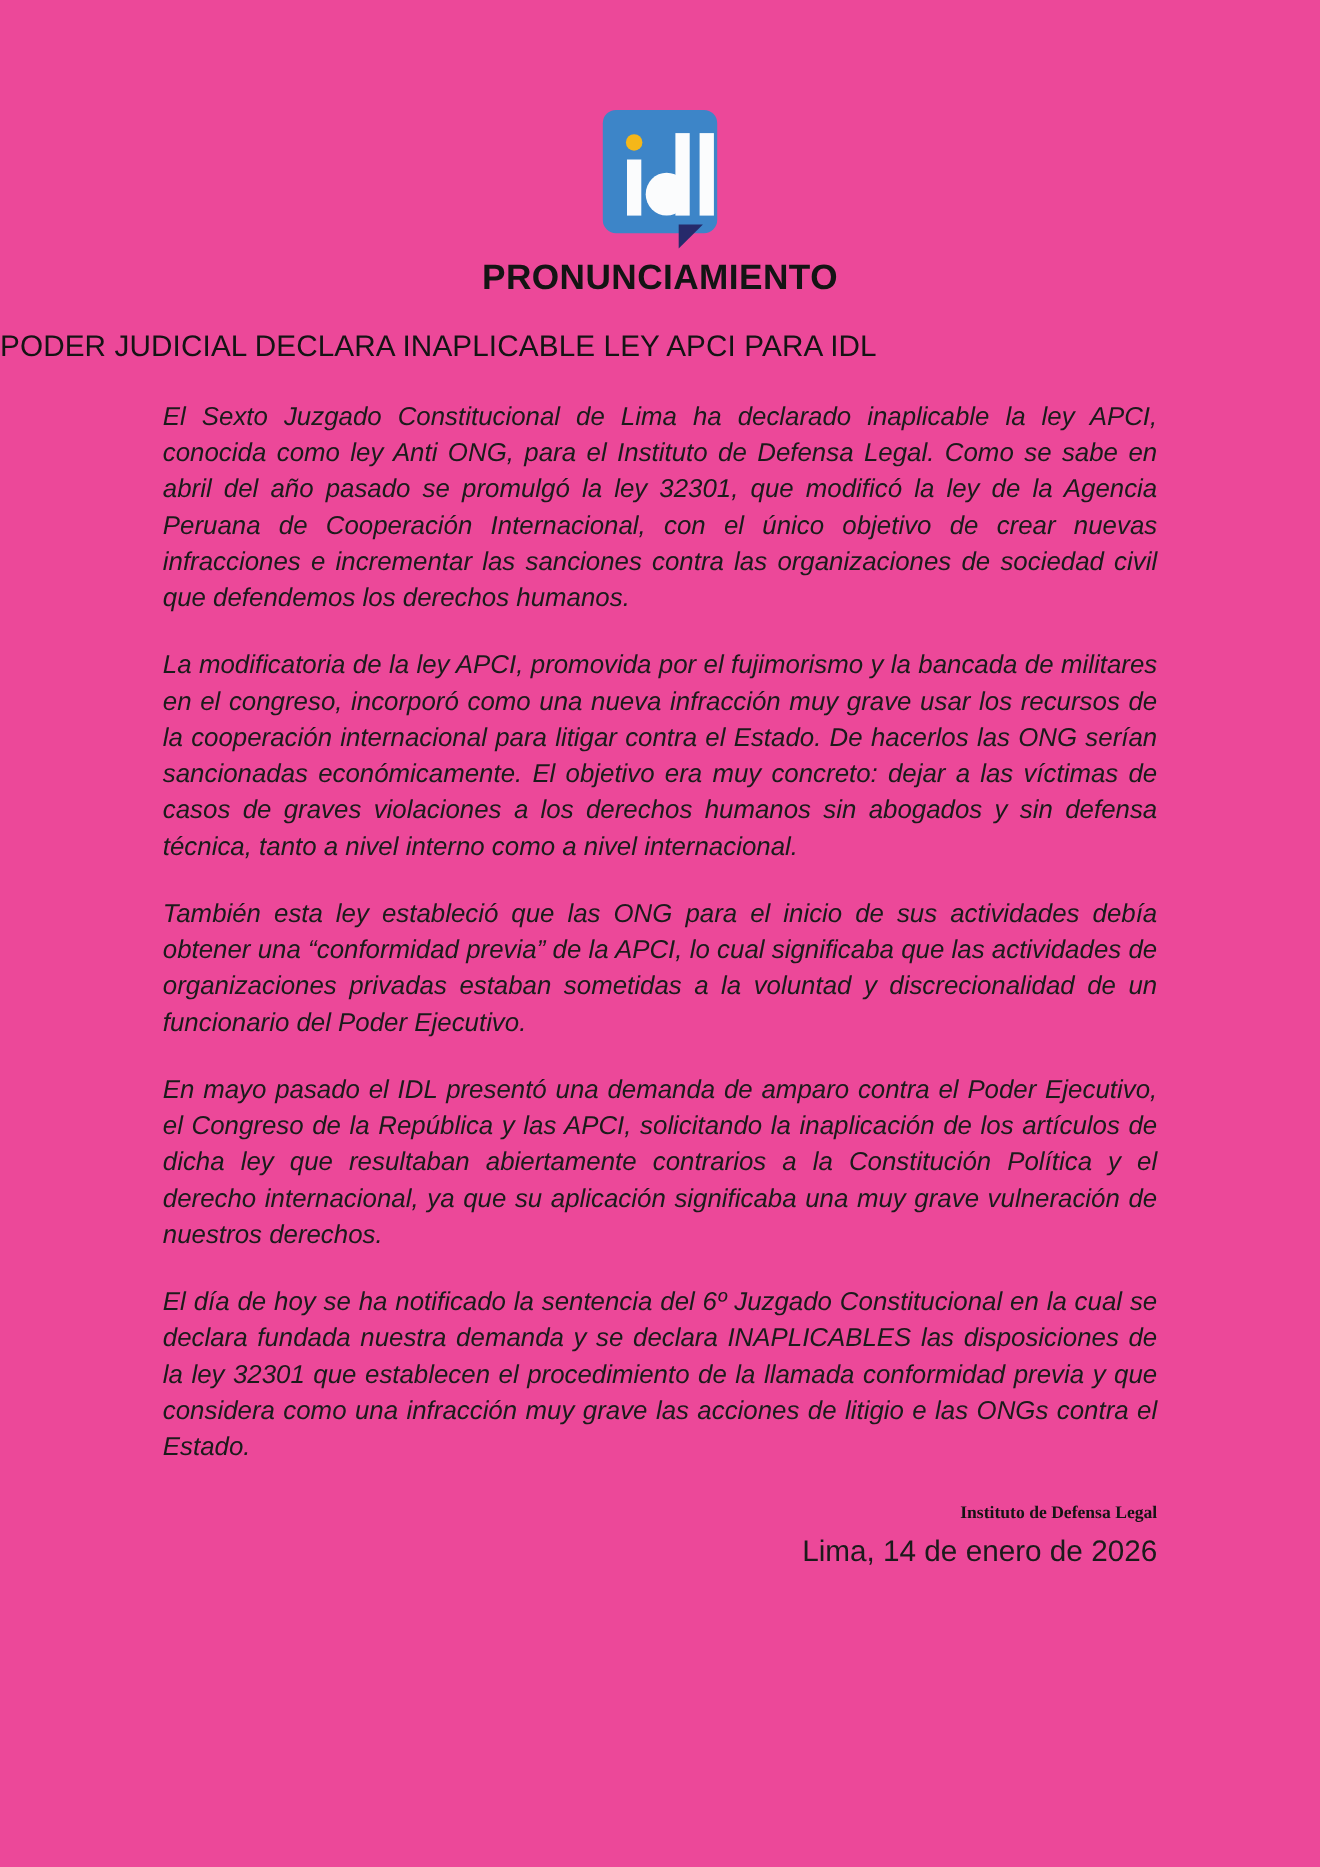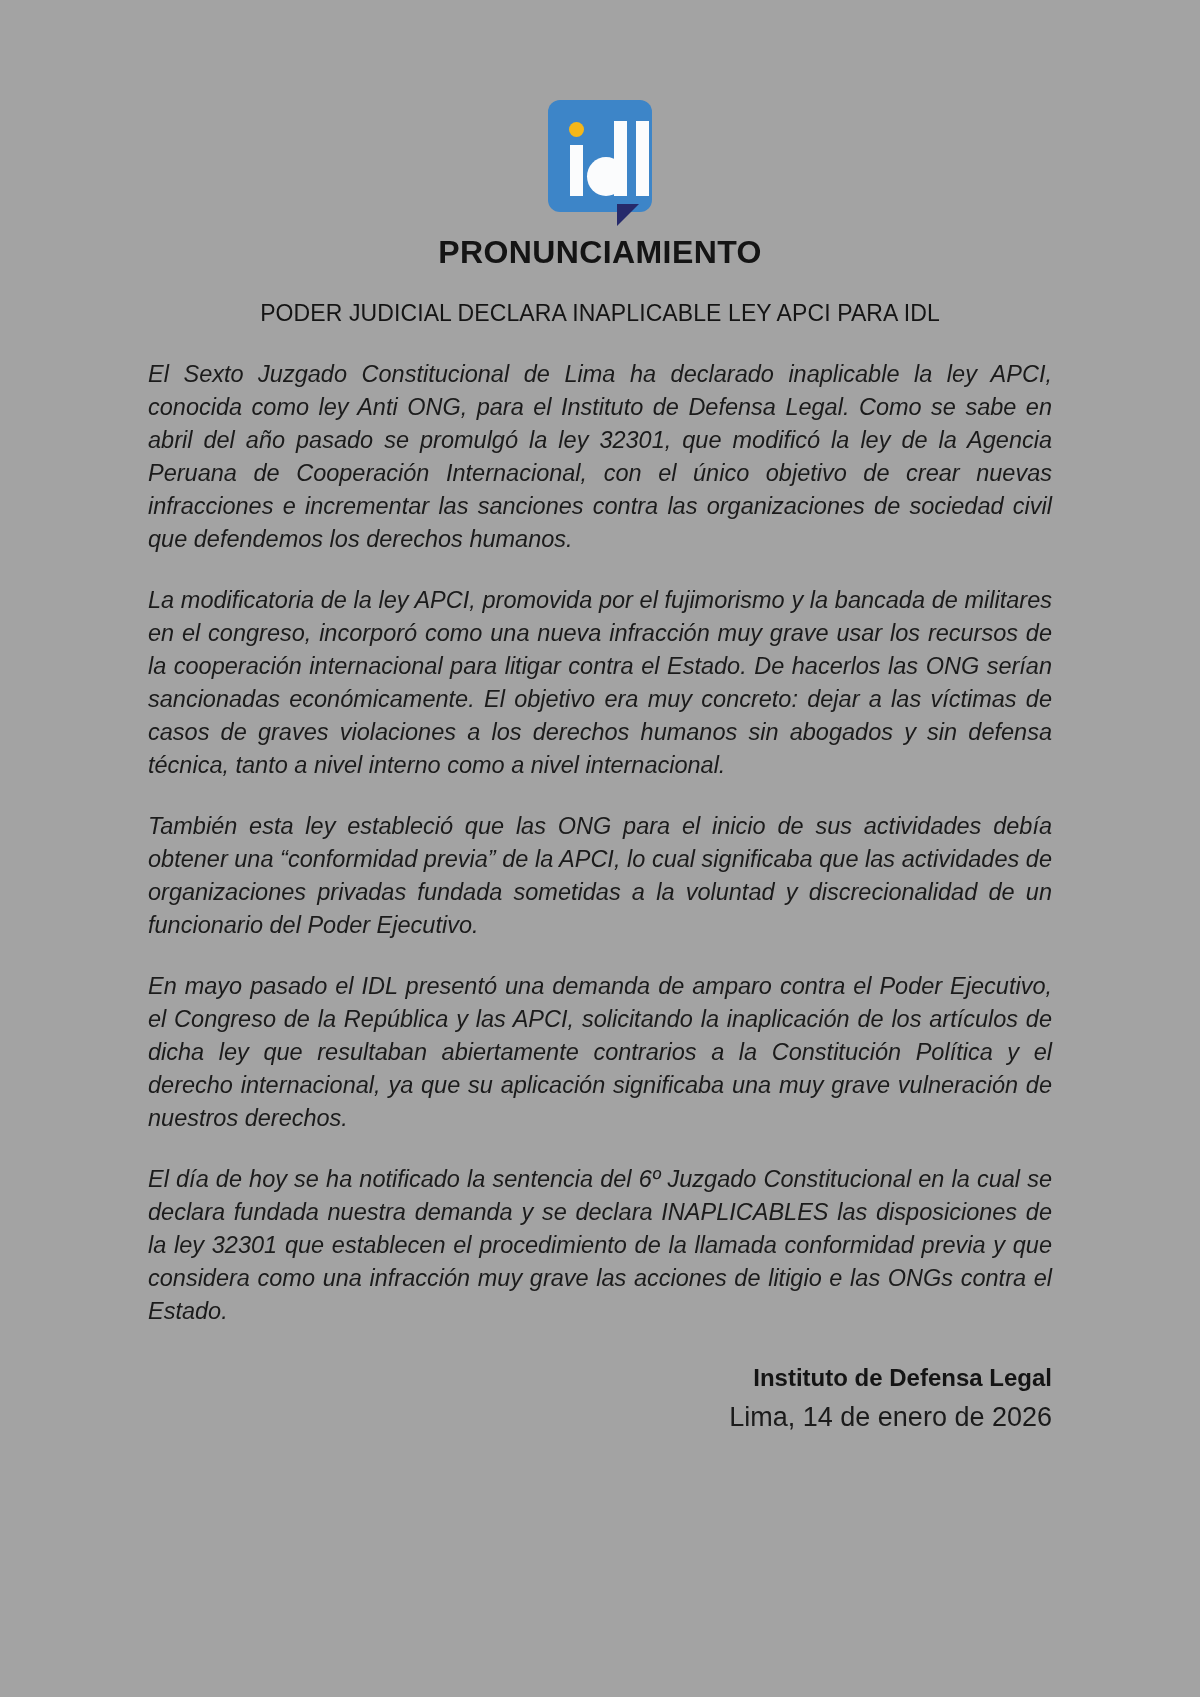--- a/index.html
+++ b/index.html
@@ -15,21 +15,21 @@
     color: #1b1b1b;
     overflow: hidden;
   }
 
   .page {
     width: 1200px;
     height: 1697px;
     box-sizing: border-box;
     padding: 0;
     position: relative;
-    background: #a3a3a3;
+    background: #ec4899;
   }
 
   
   .logo-wrap {
     width: 100%;
     display: flex;
     justify-content: center;
     padding-top: 100px;
     padding-bottom: 0;
   }
@@ -102,22 +102,21 @@
   
   .title {
     text-align: center;
     font-size: 32px;
     font-weight: bold;
     letter-spacing: 0.4px;
     margin: 22px 0 0 0;
     color: #141414;
   }
   .subtitle {
-    text-align: center;
-    font-size: 23px;
+    font-size: 27px;
     font-weight: normal;
     letter-spacing: 0.1px;
     margin: 29px 0 0 0;
     color: #141414;
   }
 
   
   .body-block {
     margin: 0 auto;
     width: 904px;
@@ -138,24 +137,25 @@
   }
 
   
   .signature {
     width: 904px;
     margin: 0 auto;
     text-align: right;
     padding-top: 34px;
   }
   .sig-org {
-    font-size: 24px;
+    font-size: 16px;
     font-weight: bold;
     color: #141414;
     line-height: 1.3;
+    font-family: Liberation Serif, serif;
   }
   .sig-date {
     font-size: 27px;
     font-weight: normal;
     color: #1b1b1b;
     line-height: 1.45;
     padding-top: 4px;
   }
 </style>
 </head>
@@ -174,21 +174,21 @@
       <div class="logo-l"></div>
     </div>
   </div>
 
   <h1 class="title">PRONUNCIAMIENTO</h1>
   <h2 class="subtitle">PODER JUDICIAL DECLARA INAPLICABLE LEY APCI PARA IDL</h2>
 
   <div class="body-block">
     <p class="para">El Sexto Juzgado Constitucional de Lima ha declarado inaplicable la ley APCI, conocida como ley Anti ONG, para el Instituto de Defensa Legal. Como se sabe en abril del año pasado se promulgó la ley 32301, que modificó la ley de la Agencia Peruana de Cooperación Internacional, con el único objetivo de crear nuevas infracciones e incrementar las sanciones contra las organizaciones de sociedad civil que defendemos los derechos humanos.</p>
     <p class="para">La modificatoria de la ley APCI, promovida por el fujimorismo y la bancada de militares en el congreso, incorporó como una nueva infracción muy grave usar los recursos de la cooperación internacional para litigar contra el Estado. De hacerlos las ONG serían sancionadas económicamente. El objetivo era muy concreto: dejar a las víctimas de casos de graves violaciones a los derechos humanos sin abogados y sin defensa técnica, tanto a nivel interno como a nivel internacional.</p>
-    <p class="para">También esta ley estableció que las ONG para el inicio de sus actividades debía obtener una “conformidad previa” de la APCI, lo cual significaba que las actividades de organizaciones privadas fundada sometidas a la voluntad y discrecionalidad de un funcionario del Poder Ejecutivo.</p>
+    <p class="para">También esta ley estableció que las ONG para el inicio de sus actividades debía obtener una “conformidad previa” de la APCI, lo cual significaba que las actividades de organizaciones privadas estaban sometidas a la voluntad y discrecionalidad de un funcionario del Poder Ejecutivo.</p>
     <p class="para">En mayo pasado el IDL presentó una demanda de amparo contra el Poder Ejecutivo, el Congreso de la República y las APCI, solicitando la inaplicación de los artículos de dicha ley que resultaban abiertamente contrarios a la Constitución Política y el derecho internacional, ya que su aplicación significaba una muy grave vulneración de nuestros derechos.</p>
     <p class="para">El día de hoy se ha notificado la sentencia del 6º Juzgado Constitucional en la cual se declara fundada nuestra demanda y se declara INAPLICABLES las disposiciones de la ley 32301 que establecen el procedimiento de la llamada conformidad previa y que considera como una infracción muy grave las acciones de litigio e las ONGs contra el Estado.</p>
   </div>
 
   <div class="signature">
     <div class="sig-org">Instituto de Defensa Legal</div>
     <div class="sig-date">Lima, 14 de enero de 2026</div>
   </div>
 
 </div>

